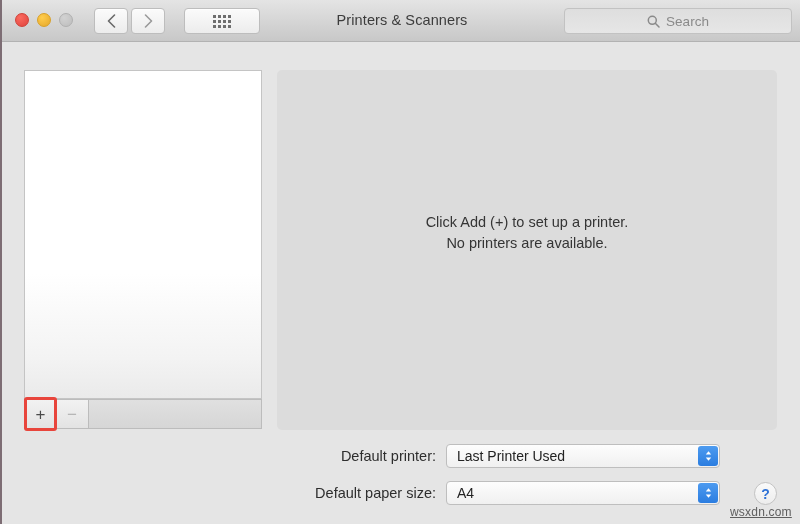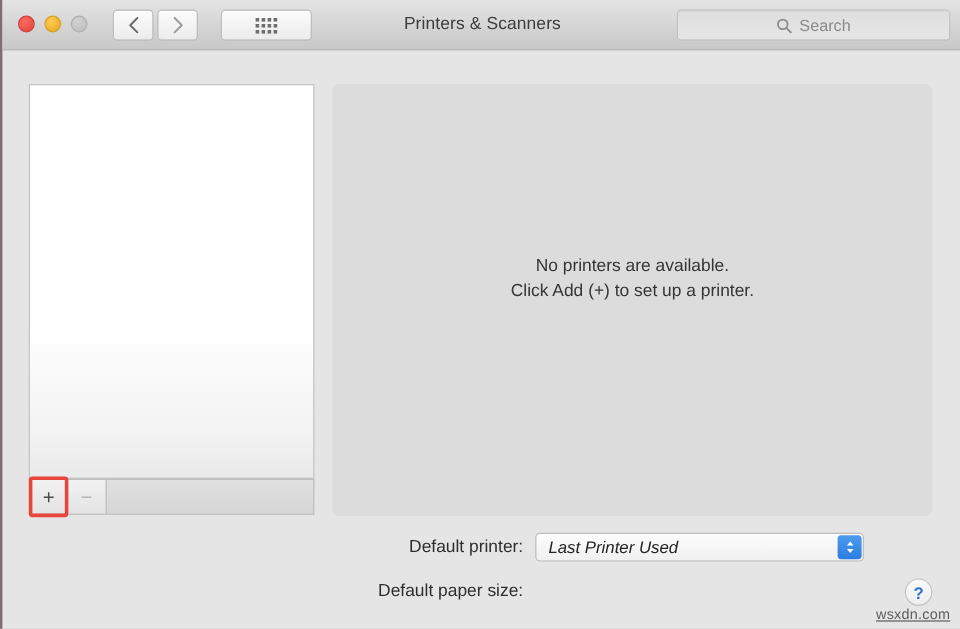--- a/index.html
+++ b/index.html
@@ -218,21 +218,20 @@
   .popup {
     position: relative;
     width: 274px;
     height: 24px;
     border-radius: 4px;
     background: linear-gradient(to bottom, #fdfdfd, #f0f0f0);
     border: 1px solid #bebebe;
     box-sizing: border-box;
     display: flex;
     align-items: center;
-    font-style: italic;
   }
   .popup .pv {
     padding-left: 10px;
     font-size: 14px;
     color: #232323;
   }
   .popup .stepper {
     position: absolute;
     right: 1px; top: 1px;
     width: 20px; height: 20px;
@@ -329,39 +328,48 @@
   <div class="list-toolbar">
     <div class="tb-btn plus">+</div>
     <div class="tb-btn minus">−</div>
     <div class="tb-rest"></div>
   </div>
 
   <div class="redbox"></div>
 
   <div class="content-panel">
     <div class="empty-msg">
+      <div>Click Add (+) to set up a printer.</div>
       <div>No printers are available.</div>
-      <div>Click Add (+) to set up a printer.</div>
     </div>
   </div>
 
   <div class="row r1">
     <div class="row-label">Default printer:</div>
     <div class="popup">
       <span class="pv">Last Printer Used</span>
       <span class="stepper">
         <svg width="9" height="14" viewBox="0 0 9 14">
           <path d="M4.5 2.2 L7.2 5.6 L1.8 5.6 Z" fill="#ffffff"></path>
           <path d="M4.5 11.8 L7.2 8.4 L1.8 8.4 Z" fill="#ffffff"></path>
         </svg>
       </span>
     </div>
   </div>
 
   <div class="row r2">
     <div class="row-label">Default paper size:</div>
+    <div class="popup">
+      <span class="pv">A4</span>
+      <span class="stepper">
+        <svg width="9" height="14" viewBox="0 0 9 14">
+          <path d="M4.5 2.2 L7.2 5.6 L1.8 5.6 Z" fill="#ffffff"></path>
+          <path d="M4.5 11.8 L7.2 8.4 L1.8 8.4 Z" fill="#ffffff"></path>
+        </svg>
+      </span>
+    </div>
   </div>
 
   <div class="helpbtn">?</div>
 
   <div class="watermark">wsxdn.com</div>
 
 </div>
 
 </body></html>

